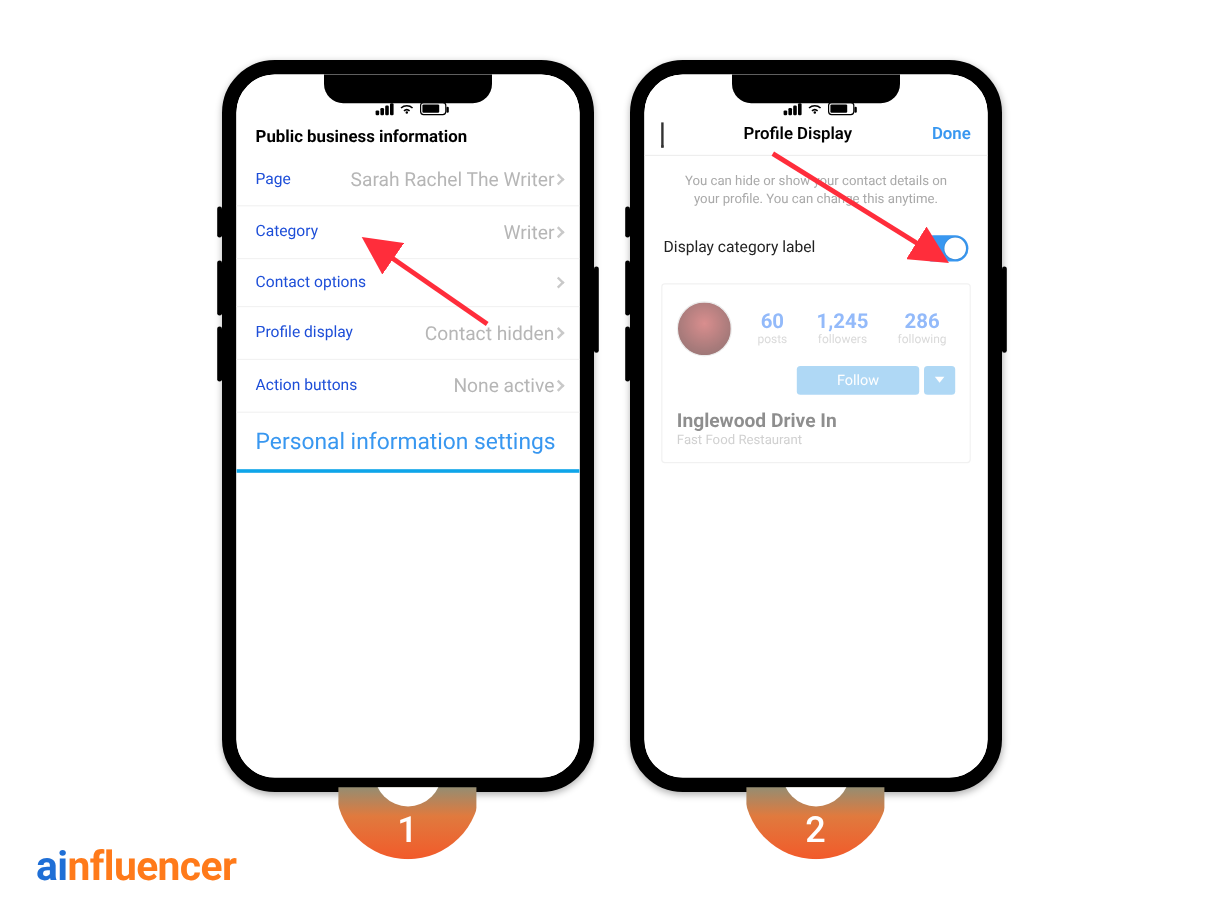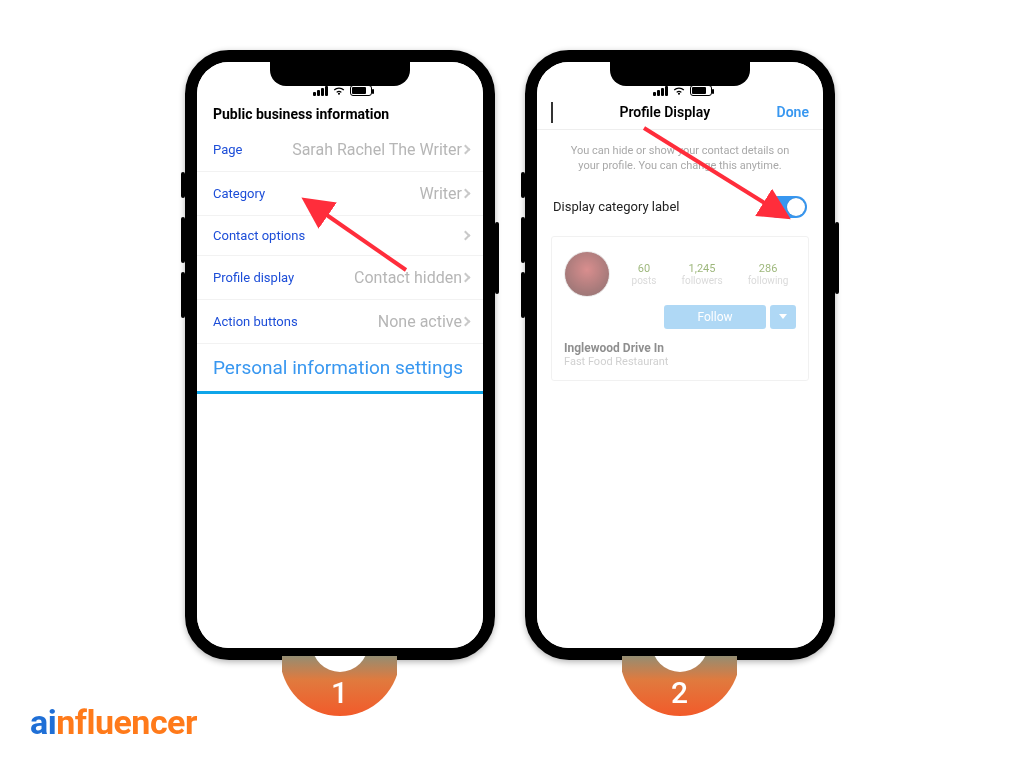--- a/index.html
+++ b/index.html
@@ -170,37 +170,37 @@
     width: 46px; height: 46px; border-radius: 50%;
     background: radial-gradient(circle at 50% 40%, #b33 0%, #611 60%, #300 100%);
     border: 1px solid #ddd;
     flex: none;
   }
   .stats {
     flex: 1;
     display:flex; gap: 10px; justify-content: space-around;
     text-align:center;
   }
-  .stat .num { font-size:11px; font-weight:400; color:#4d7c0f;}
+  .stat .num { font-size:17px; font-weight:700; color:#3b82f6;}
   .stat .lbl { font-size:10px; color:#bbb;}
   .follow-bar {
     display:flex; gap:4px; margin-top:8px; margin-left: 58px; padding-left: 42px;
   }
   .follow-bar .main {
     flex:1; height:24px; background:#6fb9ee; border-radius:3px;
     color:#fff; font-size:12px; display:flex;align-items:center;justify-content:center;
   }
   .follow-bar .drop {
     width:26px; height:24px; background:#6fb9ee; border-radius:3px;
     display:flex;align-items:center;justify-content:center;
   }
   .follow-bar .drop .caret{
     width:0;height:0;border-left:4px solid transparent;border-right:4px solid transparent;border-top:5px solid #fff;
   }
-  .biz-name { font-size:12px; font-weight:700; margin-top:12px; color:#333;}
+  .biz-name { font-size:16px; font-weight:700; margin-top:12px; color:#333;}
   .biz-cat  { font-size:11px; color:#aaa; }
   
   .arrow {
     position:absolute;
     pointer-events:none;
   }
   
   .badge {
     position:absolute;
     width: 115px; height: 60px;

